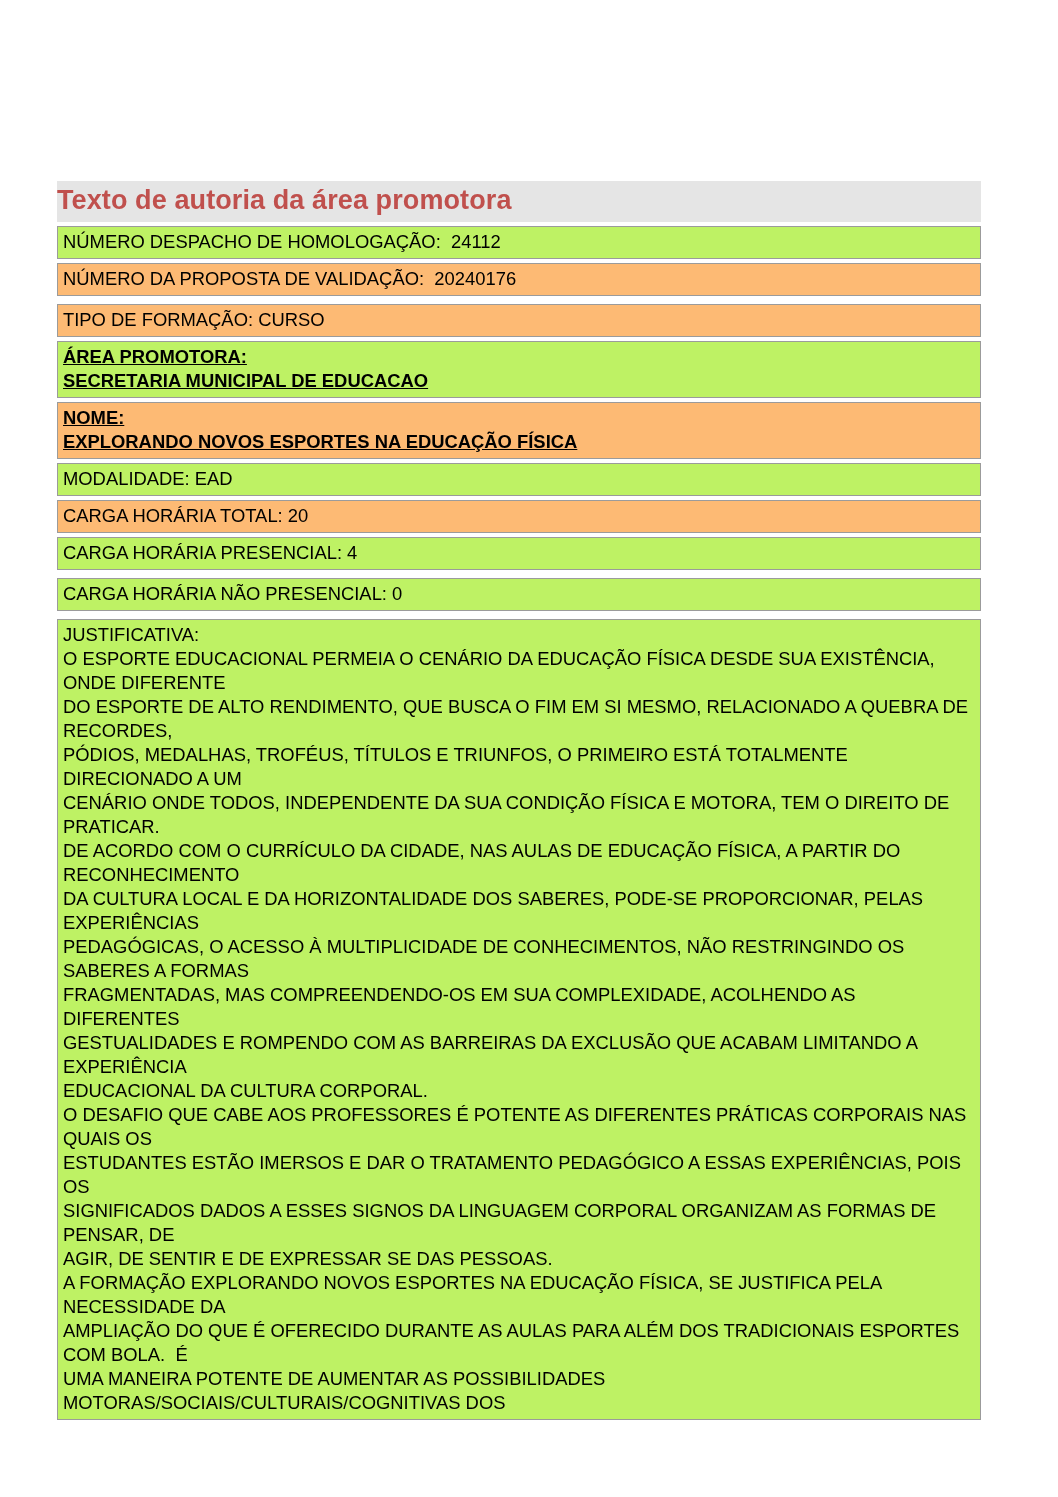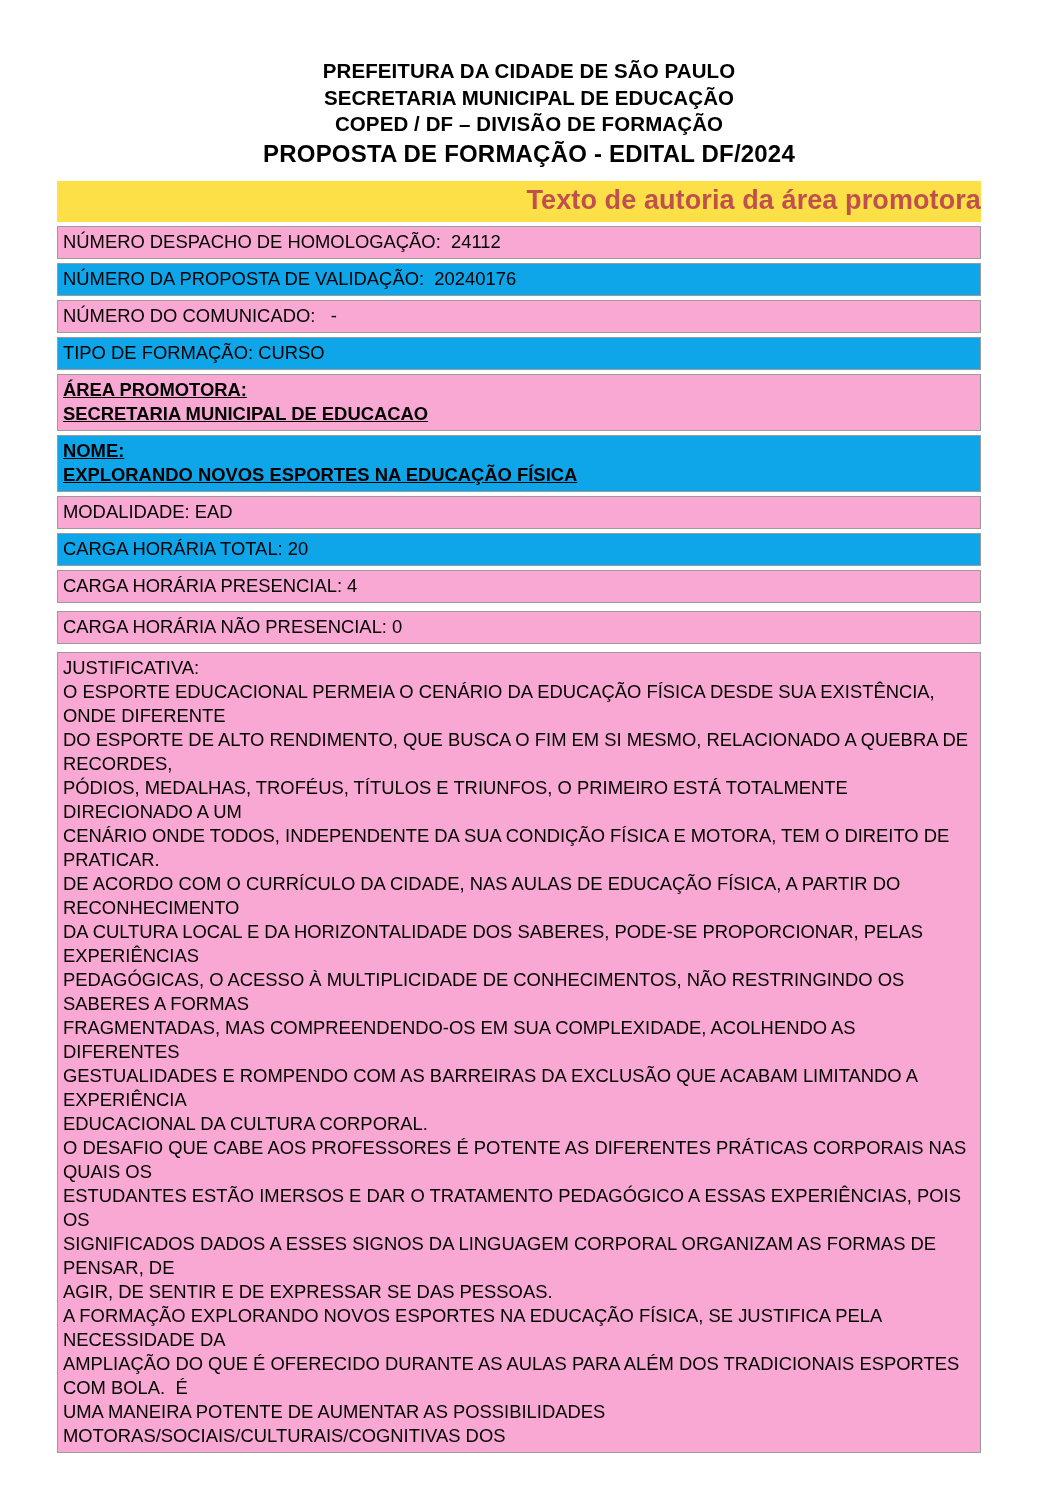--- a/index.html
+++ b/index.html
@@ -46,64 +46,58 @@
   .form-table {
     position: absolute;
     left: 57px;
     top: 181px;
     width: 924px;
     border-collapse: separate;
     border-spacing: 0;
   }
 
   .banner-row td {
-    background: #fde047;
-    text-align: right;
+    background: #e5e5e5;
+    text-align: left;
     padding: 3px 0 6px 0;
   }
   .banner-text {
     color: #C0504D;
     font-weight: bold;
     font-size: 27px;
     line-height: 32px;
     letter-spacing: 0.1px;
   }
 
   .frow td {
     border: 1px solid #9b9b9b;
     padding: 3px 4px 4px 5px;
     font-size: 18.4px;
     line-height: 24px;
     vertical-align: top;
   }
-  .frow.shade td { background: #0ea5e9; }
-  .frow.plain td { background: #f9a8d4; }
+  .frow.shade td { background: #fdba74; }
+  .frow.plain td { background: #bef264; }
   .spacer-row td {
     height: 4px;
     padding: 0;
     border: none;
     background: #ffffff;
     font-size: 0;
     line-height: 0;
   }
 
   .frow td.bold-cell { font-weight: bold; text-decoration: underline; }
   .line { display: block; white-space: pre-wrap; }
 </style>
 </head>
 <body>
 
 <div class="page">
 
-  <div class="doc-header">
-    <div class="hline">PREFEITURA DA CIDADE DE SÃO PAULO</div>
-    <div class="hline">SECRETARIA MUNICIPAL DE EDUCAÇÃO</div>
-    <div class="hline">COPED / DF – DIVISÃO DE FORMAÇÃO</div>
-    <div class="hline big">PROPOSTA DE FORMAÇÃO - EDITAL DF/2024</div>
-  </div>
 
   <table class="form-table">
     <tbody>
       <tr class="banner-row">
         <td>
           <span class="banner-text">Texto de autoria da área promotora</span>
         </td>
       </tr>
 
     <tr class="spacer-row">
@@ -117,25 +111,20 @@
         <tr class="spacer-row">
           <td></td>
         </tr>
         <tr class="frow shade">
           <td>
             <span class="line">NÚMERO DA PROPOSTA DE VALIDAÇÃO:  20240176</span>
           </td>
         </tr>
         <tr class="spacer-row">
           <td></td>
-        </tr>
-        <tr class="frow plain">
-          <td>
-            <span class="line">NÚMERO DO COMUNICADO:   -</span>
-          </td>
         </tr>
         <tr class="spacer-row">
           <td></td>
         </tr>
         <tr class="frow shade">
           <td>
             <span class="line">TIPO DE FORMAÇÃO: CURSO</span>
           </td>
         </tr>
         <tr class="spacer-row">

